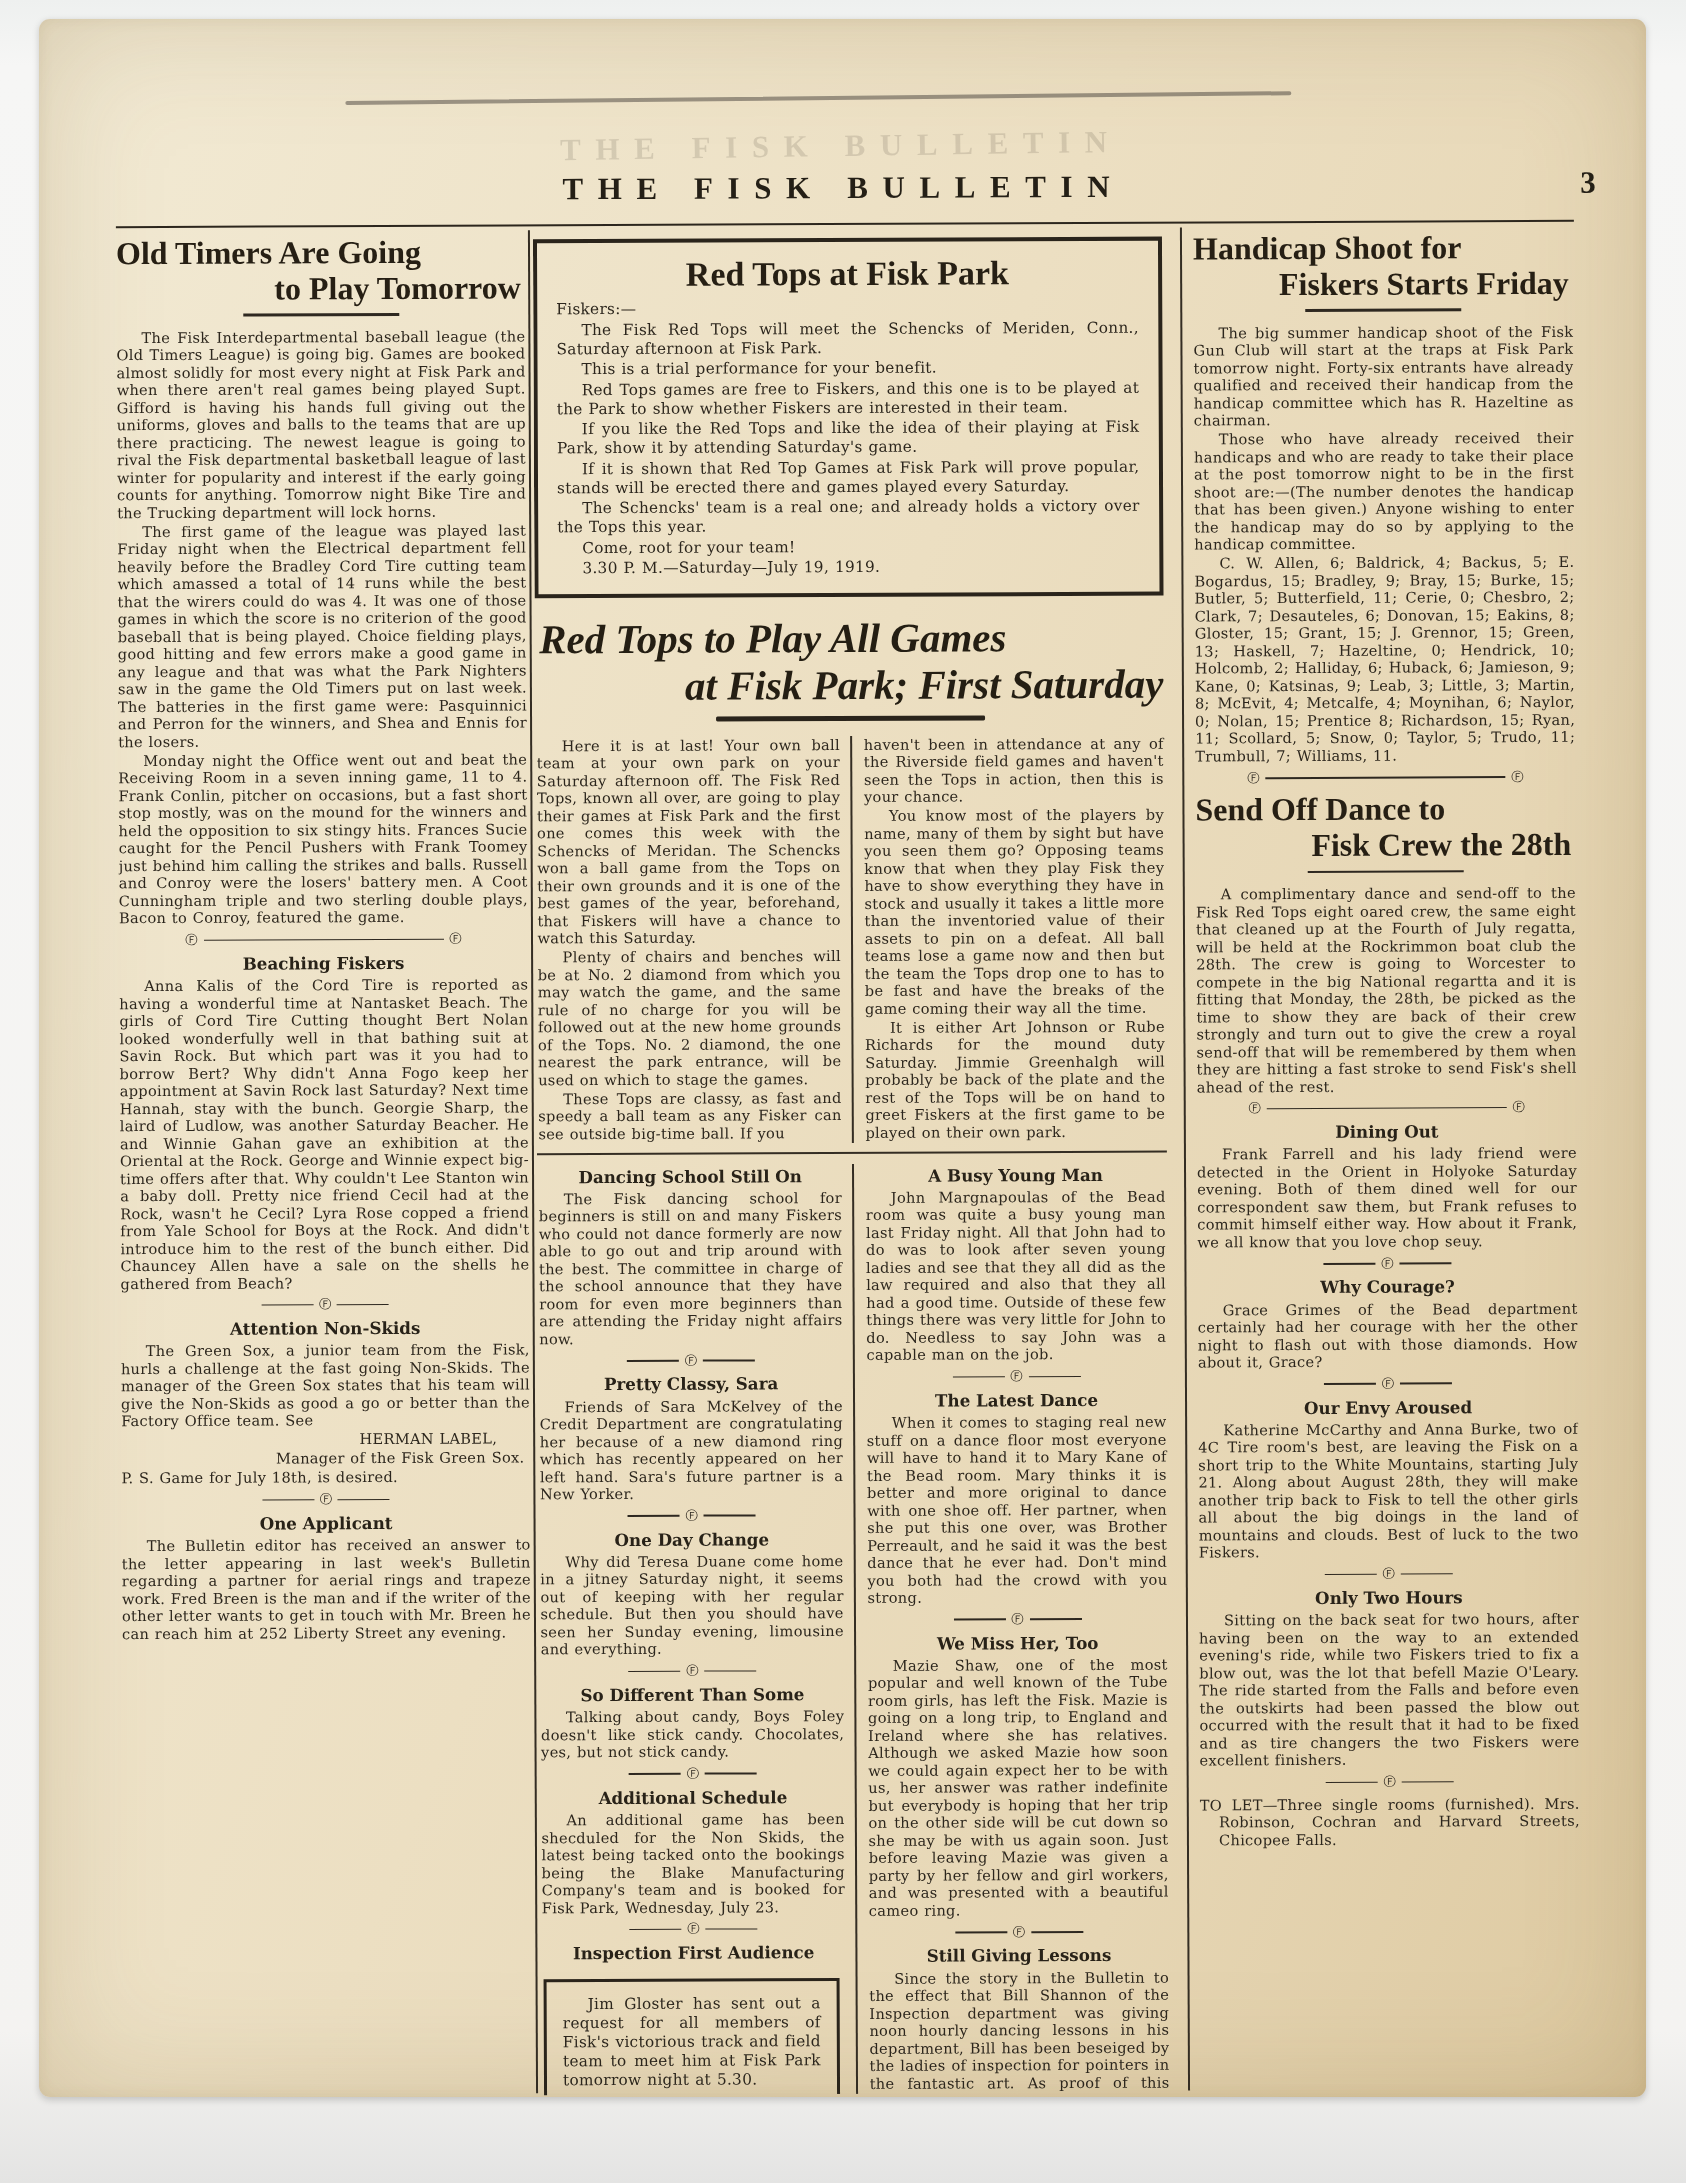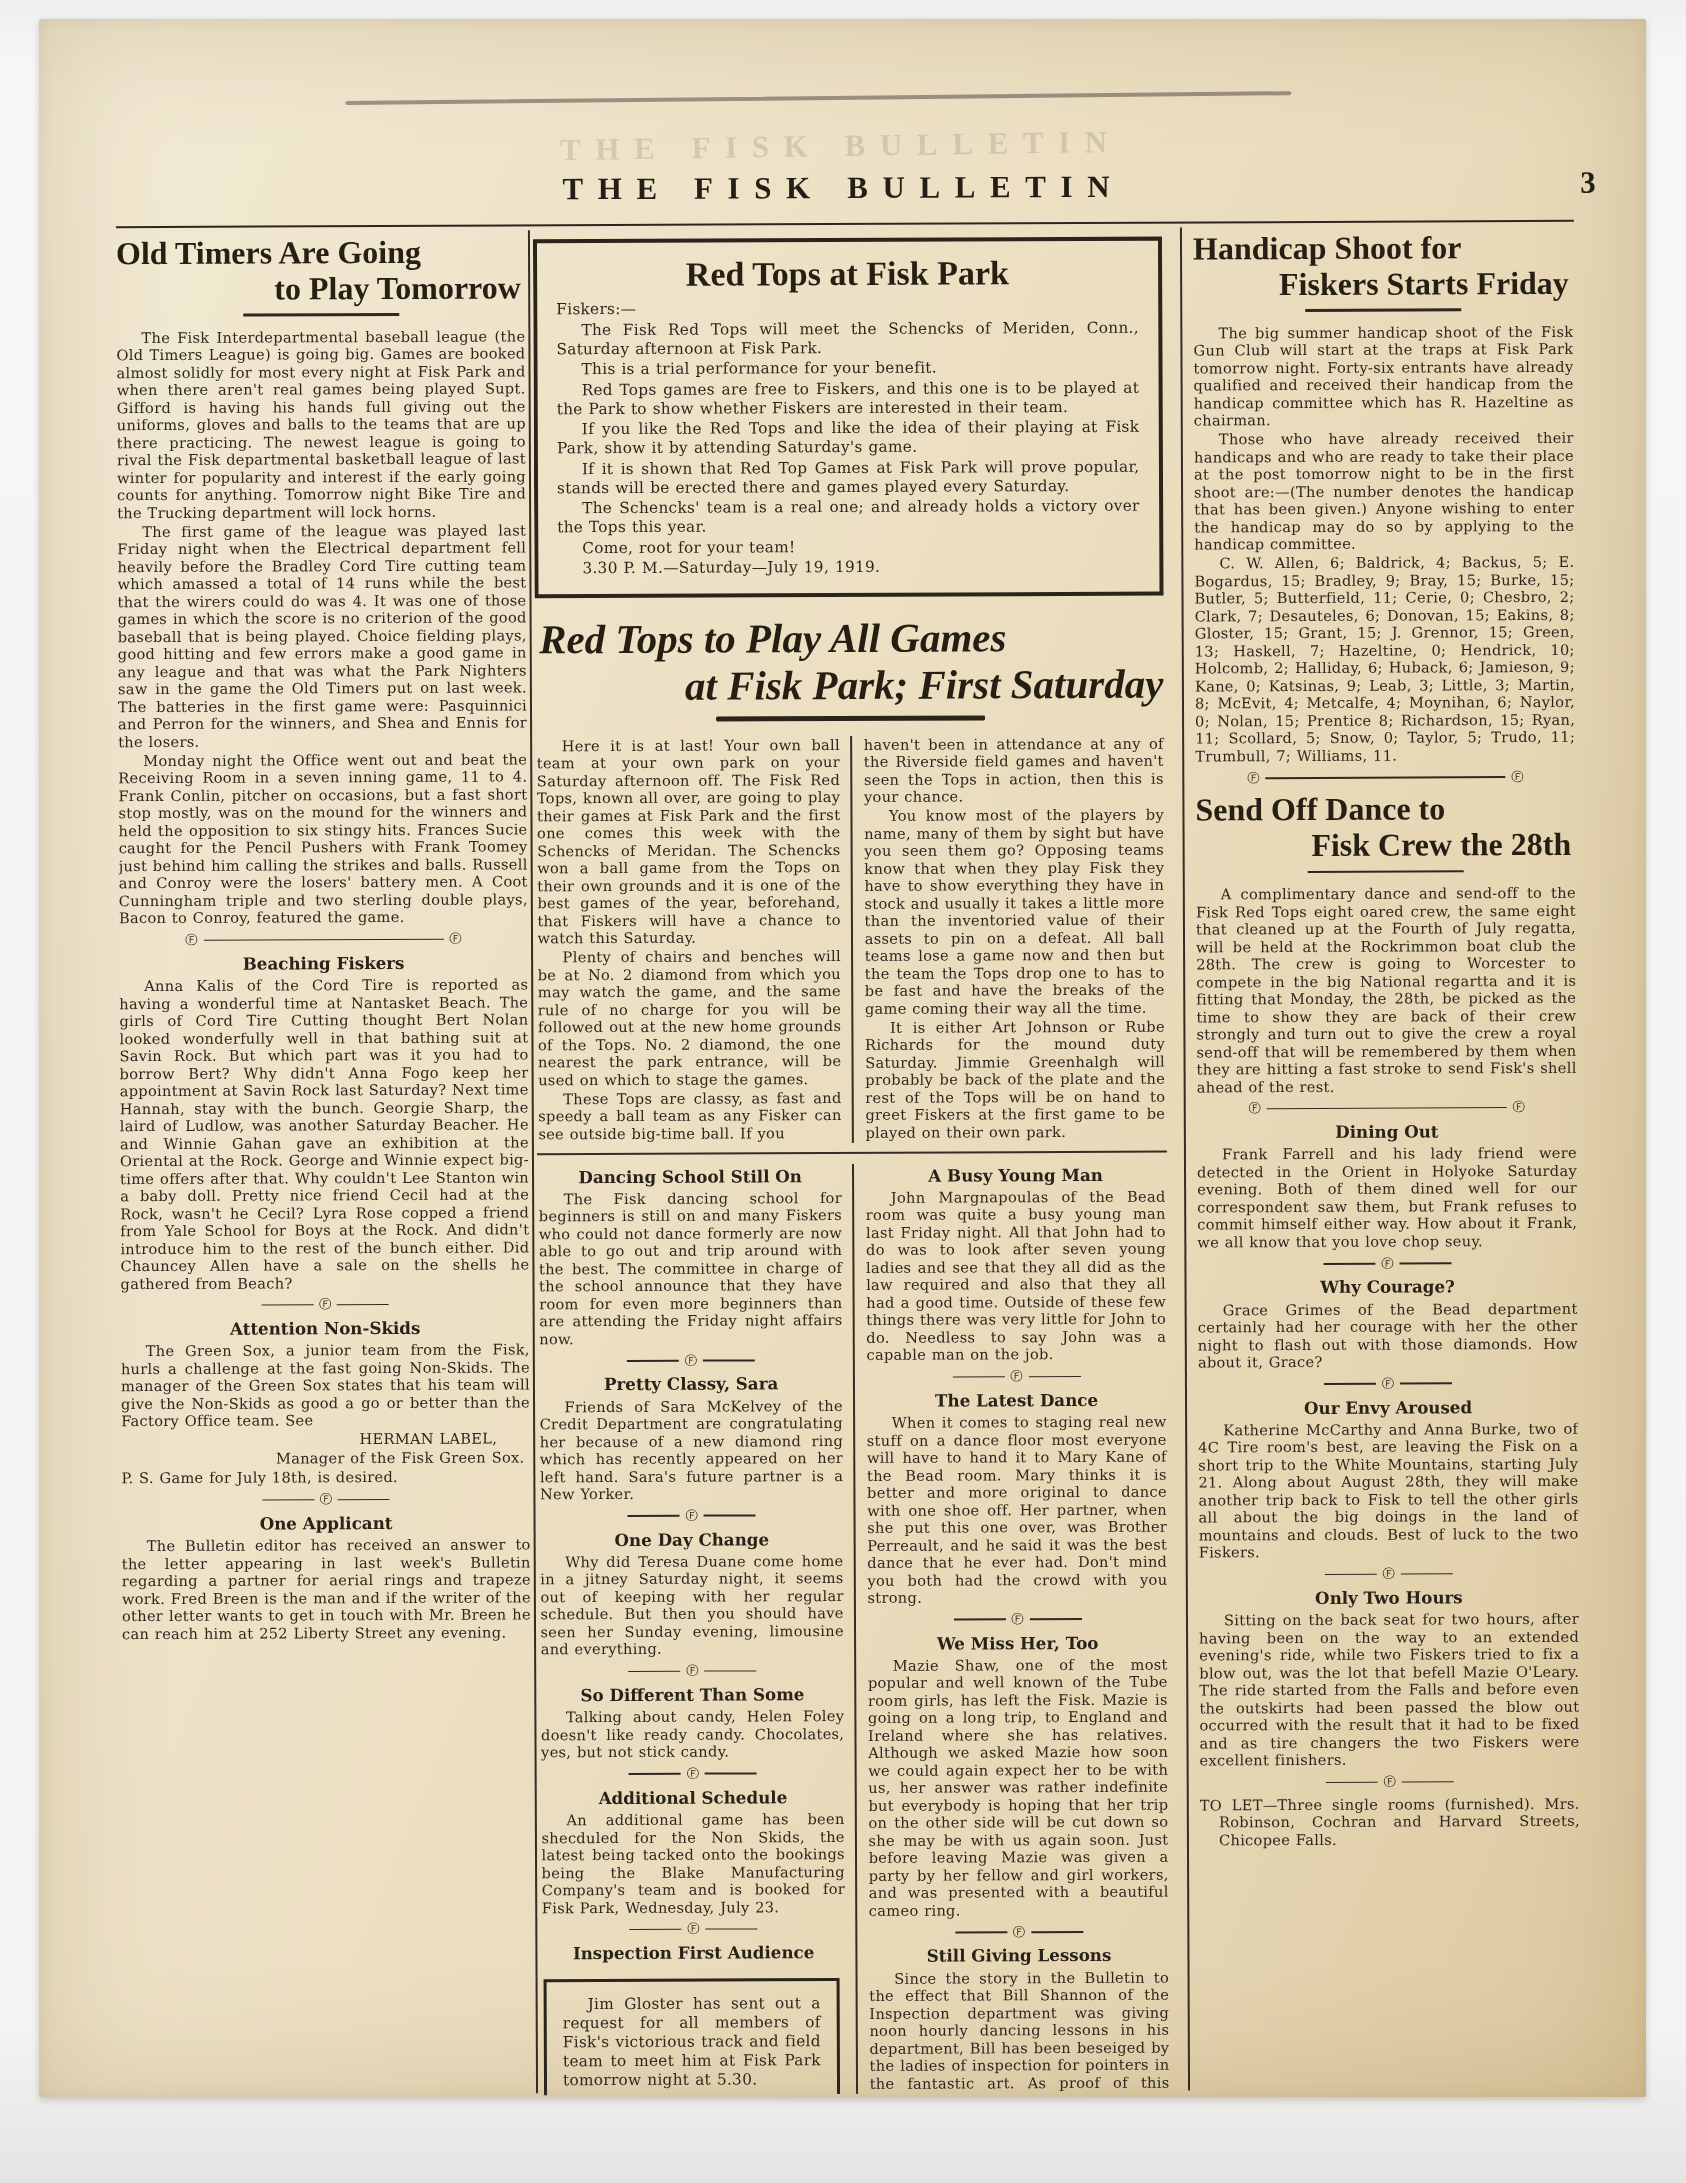--- a/index.html
+++ b/index.html
@@ -5,21 +5,21 @@
   html,body{margin:0;padding:0;}
   body{
     width:1687px;height:2183px;position:relative;overflow:hidden;
     background:linear-gradient(#eef0ef,#f6f6f5 3%,#f4f3f1 93%,#e4e4e3);
     font-family:"DejaVu Serif","Liberation Serif",serif;
   }
   .sheet{
     position:absolute;left:39px;top:19px;width:1607px;height:2078px;
     background:linear-gradient(112deg,#f2ead4,#ecdfc2 45%,#e6d6b4 75%,#ddc9a0);
     box-shadow:inset 0 0 124px rgba(124,94,44,.22), inset 0 0 14.6px rgba(124,94,44,.12), 0 2.2px 7.3px rgba(0,0,0,.18);
-    border-radius:2px;overflow:hidden;
+    border-radius:11px;overflow:hidden;
   }
   .content{position:absolute;inset:0;transform:rotate(-0.25deg);transform-origin:50% 0;}
   .edge-artifact{position:absolute;left:306px;top:77px;width:946px;height:4.4px;background:#45403a;opacity:.5;transform:rotate(-0.35deg);border-radius:2.2px;}
   .masthead-ghost{position:absolute;top:111px;left:0;right:4.4px;text-align:center;
     font:700 31px/1 "Liberation Serif",serif;letter-spacing:14.6px;color:#3a3227;opacity:.14;transform:rotate(-.6deg);}
   .masthead-title{position:absolute;top:153px;left:0;right:0;text-align:center;
     font:700 31px/1 "Liberation Serif",serif;letter-spacing:14.6px;color:#241f16;}
   .page-num{position:absolute;top:151px;right:51px;font:700 31px/1 "Liberation Serif",serif;color:#241f16;}
   .mast-rule{position:absolute;left:76px;right:73px;top:204px;height:2.2px;background:#2c261d;}
   .vrule{position:absolute;width:2.2px;background:#342d23;top:210px;height:1863px;}
@@ -161,21 +161,21 @@
               <span class="ln"></span>
             </div>
         <h3 class="subhead">One Day Change</h3>
         <p class="body ind">Why did Teresa Duane come home in a jitney Saturday night, it seems out of keeping with her regular schedule.  But then you should have seen her Sunday evening, limousine and everything.</p>
         <div class="orn">
               <span class="ln"></span>
               <span class="f">Ⓕ</span>
               <span class="ln"></span>
             </div>
         <h3 class="subhead">So Different Than Some</h3>
-        <p class="body ind">Talking about candy, Helen Foley doesn't like ready candy.  Chocolates, yes, but not stick candy.</p>
+        <p class="body ind">Talking about candy, Boys Foley doesn't like stick candy.  Chocolates, yes, but not stick candy.</p>
         <div class="orn">
               <span class="ln"></span>
               <span class="f">Ⓕ</span>
               <span class="ln"></span>
             </div>
         <h3 class="subhead">Additional Schedule</h3>
         <p class="body ind">An additional game has been shecduled for the Non Skids, the latest being tacked onto the bookings being the Blake Manufacturing Company's team and is booked for Fisk Park, Wednesday, July 23.</p>
         <div class="orn">
               <span class="ln"></span>
               <span class="f">Ⓕ</span>

